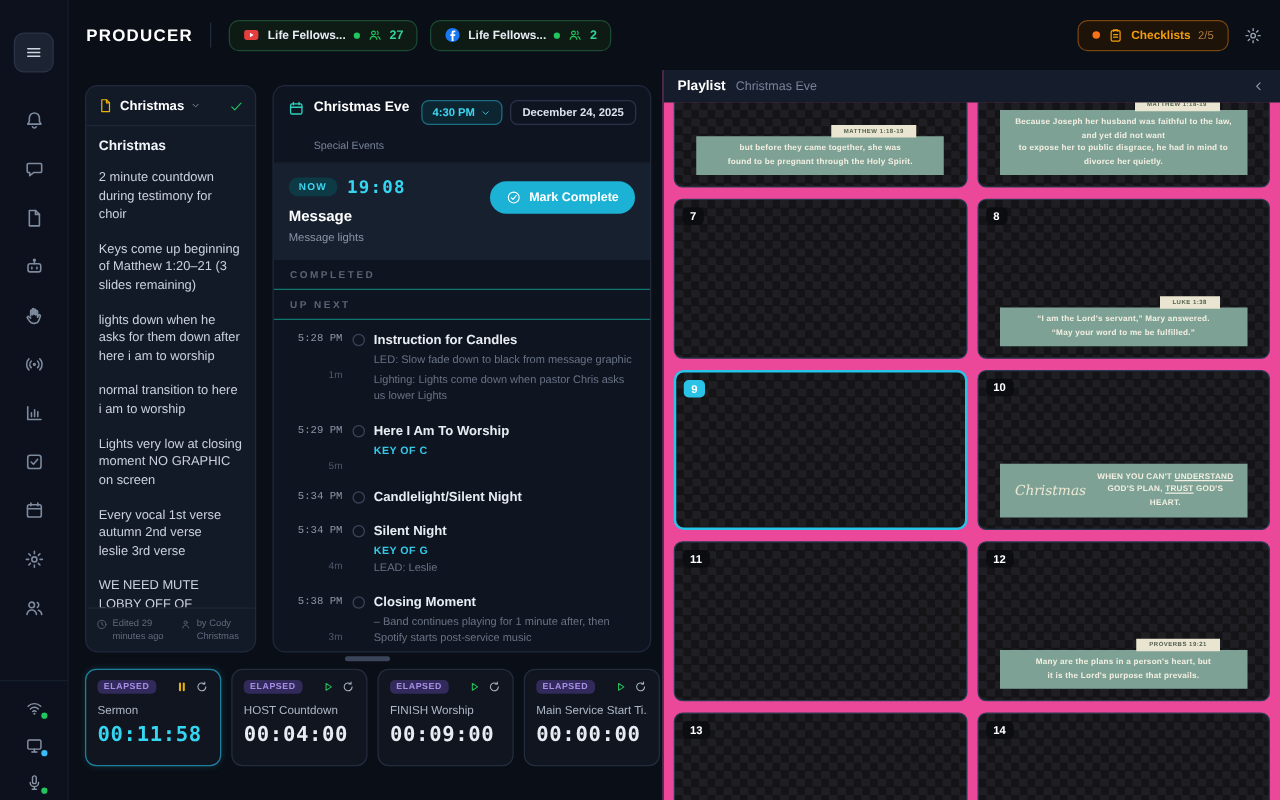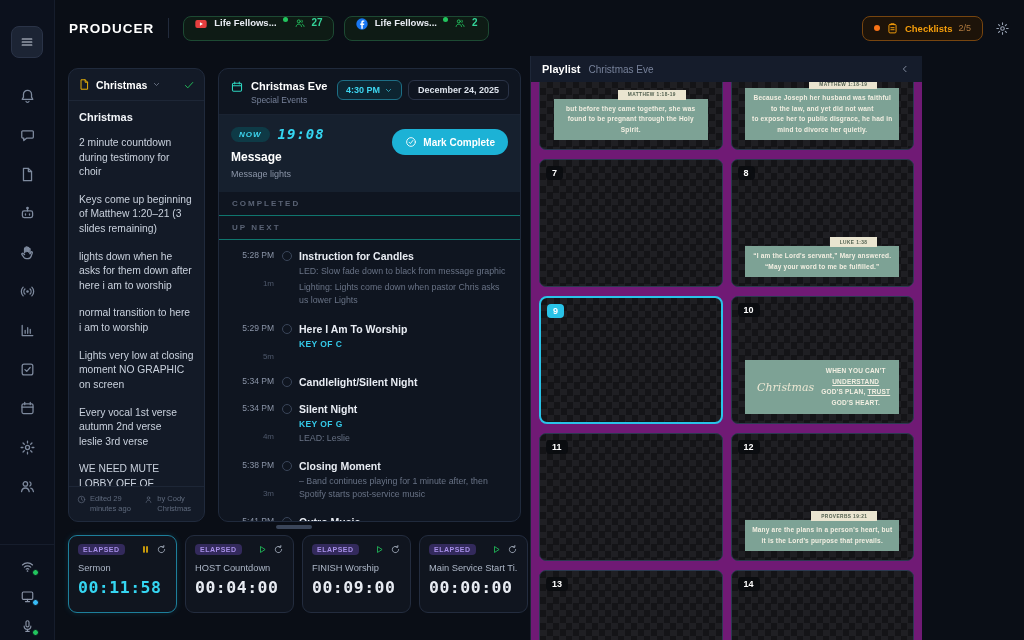--- a/index.html
+++ b/index.html
@@ -15,21 +15,21 @@
   .side-btn { background:none; border:none; color:#7e8a9e; cursor:pointer; display:flex; }
   .side-status { margin-top:auto; padding:14px 0 6px; border-top:1px solid #161d2c; width:100%; display:flex; flex-direction:column; gap:15px; align-items:center; }
   .side-status-item { position:relative; color:#8b95a8; display:flex; cursor:pointer; }
   .sdot { position:absolute; right:-4px; bottom:-2px; width:7px; height:7px; border-radius:50%; border:1.5px solid #0c111d; }
 
   
   .topbar { position:absolute; left:55px; top:0; width:969px; height:56px; display:flex; align-items:center; padding:0 14px; }
   .brand { font-weight:bold; font-size:13.5px; letter-spacing:1px; color:#fff; }
   .vdiv { width:1px; height:20px; background:#222b3c; margin:0 14px; }
   .streams { display:flex; gap:10px; }
-  .stream-pill { display:flex; align-items:flex-start; gap:6px; height:25px; padding:0 10px; border-radius:8px; border:1px solid #1d4a33; background:#0e1b15; cursor:pointer; color:#e5e9f0; }
+  .stream-pill { display:flex; align-items:center; gap:6px; height:25px; padding:0 10px; border-radius:8px; border:1px solid #1d4a33; background:#0e1b15; cursor:pointer; color:#e5e9f0; }
   .stream-label { font-size:9.5px; font-weight:bold; color:#e8ecf3; }
   .dot { width:5px; height:5px; border-radius:50%; }
   .dot.g { background:#22c55e; }
   .stream-count { font-size:10px; font-weight:bold; color:#34d399; }
   .spacer { flex:1; }
   .checklists-pill { display:flex; align-items:center; gap:6px; height:25px; padding:0 11px; border-radius:8px; border:1px solid #77450f; background:#1d1309; cursor:pointer; }
   .cl-dot { width:6px; height:6px; border-radius:50%; background:#f97316; }
   .cl-label { font-size:9.5px; font-weight:bold; color:#f59e0b; }
   .cl-count { font-size:9px; color:#b07a3f; }
   .gear-btn { background:none; border:none; color:#98a2b3; margin-left:12px; cursor:pointer; display:flex; }
@@ -47,36 +47,36 @@
   .notes-p { font-size:10.3px; line-height:1.42; color:#c9d1dd; margin-bottom:13px; white-space:pre-line; }
   .notes-foot { border-top:1px solid #1d2636; padding:7px 8px; display:flex; gap:8px; }
   .nf-col { display:flex; gap:4px; font-size:7.5px; line-height:1.35; color:#5f6a7d; }
   .nf-col .nfic { margin-top:1px; color:#5f6a7d; }
 
   
   .schedule-panel { position:absolute; left:163px; top:12px; width:303px; height:454px; display:flex; flex-direction:column; background:#0f1520; }
   .sched-head { display:flex; align-items:flex-start; padding:11px 11px 9px; border-bottom:1px solid #1a2332; }
   .sh-left { display:flex; gap:7px; }
   .sh-title { font-size:11px; font-weight:bold; color:#fff; }
-  .sh-sub { font-size:8.5px; color:#77829a; margin-top:3px; }
+  .sh-sub { font-size:8.5px; color:#77829a; margin-top:19px; }
   .sh-pills { margin-left:auto; display:flex; gap:6px; }
   .pill-time { display:flex; align-items:center; gap:4px; font-size:9px; font-weight:bold; color:#3dd6f0; background:#0d2531; border:1px solid #1d6e85; border-radius:6px; padding:4px 8px; cursor:pointer; }
   .pill-date { font-size:9px; font-weight:bold; color:#dde3ec; background:transparent; border:1px solid #2a3347; border-radius:6px; padding:4px 9px; cursor:pointer; }
   .current { position:relative; background:#16202e; padding:11px 12px 13px; }
-  .now-row { display:flex; align-items:center; gap:8px;font-style:italic; }
+  .now-row { display:flex; align-items:flex-start; gap:8px; }
   .now-badge { font-size:8px; font-weight:bold; letter-spacing:1px; color:#3dd6f0; background:#0e3a46; border-radius:9px; padding:3px 8px; }
   .now-timer { font-size:14px; font-weight:bold; color:#35d6f2; letter-spacing:1px; }
   .cur-title { font-size:12px; font-weight:bold; color:#fff; margin-top:8px; }
   .cur-sub { font-size:9px; color:#8b95a8; margin-top:5px; }
   .mark-complete { position:absolute; right:12px; top:14px; display:flex; align-items:center; gap:6px; background:#1cb2d6; color:#fff; border:none; border-radius:16px; padding:7px 13px; font-size:10px; font-weight:bold; cursor:pointer; }
   .section-label { padding:7px 13px; font-size:8px; font-weight:bold; letter-spacing:2px; color:#5a6375; border-bottom:1px solid #0f766e; cursor:pointer; }
   .sched-list { flex:1; overflow:hidden; padding:10px 0 0; }
   .sched-item { display:flex; padding:0 11px; margin-bottom:15px; cursor:pointer; }
   .sched-time { width:44px; text-align:right; flex:none; }
-  .sched-time .t { font-size:8.5px; color:#8b95a8; font-family:Liberation Sans, sans-serif; }
+  .sched-time .t { font-size:8.5px; color:#8b95a8; font-family:Liberation Mono, monospace; }
   .sched-time .d { font-size:8px; color:#4e586b; margin-top:19px; }
   .ring { flex:none; width:10px; height:10px; border:1px solid #3a4559; border-radius:50%; margin:1px 7px 0 8px; }
   .sched-body { min-width:0; }
   .ttl { font-size:10.5px; font-weight:bold; color:#e8ecf3; }
   .key { font-size:8.5px; font-weight:bold; letter-spacing:.4px; color:#35c9e8; margin-top:4px; }
   .note { font-size:8.8px; color:#687285; line-height:1.5; margin-top:3px; }
   .resize-handle { position:absolute; left:221px; top:469px; width:36px; height:4px; border-radius:2px; background:#3a4559; cursor:row-resize; }
 
   
   .timers { position:absolute; left:13px; top:479px; display:flex; gap:8px;justify-content:center; }
@@ -85,21 +85,21 @@
   .tc-top { display:flex; align-items:center; justify-content:space-between; }
   .badge-elapsed { font-size:7px; font-weight:bold; letter-spacing:.5px; color:#a78fe8; background:#332a5c; border-radius:4px; padding:2px 5px; }
   .tc-icons { display:flex; gap:5px; }
   .ticon { display:flex; cursor:pointer; }
   .ticon.play { color:#22c55e; } .ticon.pause { color:#eab308; } .ticon.reset { color:#aab4c4; }
   .tc-name { font-size:9.3px; color:#aeb8c8; margin-top:8px; white-space:nowrap; overflow:hidden; }
   .tc-value { font-family:"DejaVu Sans Mono", monospace; font-size:16.5px; font-weight:bold; color:#e8ecf3; margin-top:5px; letter-spacing:.5px; }
   .tc-value.running { color:#35d6f2; }
 
   
-  .playlist { position:absolute; left:530px; top:56px; width:392px; height:584px; background:#701a75; border-left:1px solid #1e2738; }
+  .playlist { position:absolute; left:530px; top:56px; width:494px; height:584px; background:#ec4899; border-left:1px solid #1e2738; }
   .pl-head { height:26px; display:flex; align-items:center; gap:8px; padding:0 11px; background:#151c2b; }
   .pl-title { font-size:11px; font-weight:bold; color:#fff; }
   .pl-sub { font-size:10px; color:#77829a; }
   .pl-collapse { margin-left:auto; background:none; border:none; color:#8b95a8; display:flex; cursor:pointer; }
   .pl-body { height:558px; overflow:hidden; padding:6px 8px 0; }
   .slides { display:grid; grid-template-columns:1fr 1fr; gap:9px 8px; margin-top:-66px; }
   .slide { position:relative; height:128px; border:1px solid #2b3950; border-radius:7px; overflow:hidden; cursor:pointer;
            background-color:#141417; background-image:repeating-conic-gradient(#1f1f23 0% 25%, #141417 0% 50%); background-size:13px 13px; }
   .slide.selected { border:2px solid #29c3e8; border-radius:8px; }
   .slide-num { position:absolute; top:6px; left:6px; background:rgba(8,10,14,.85); color:#fff; font-size:9px; font-weight:bold; padding:2px 6px; border-radius:4px; z-index:2; }

